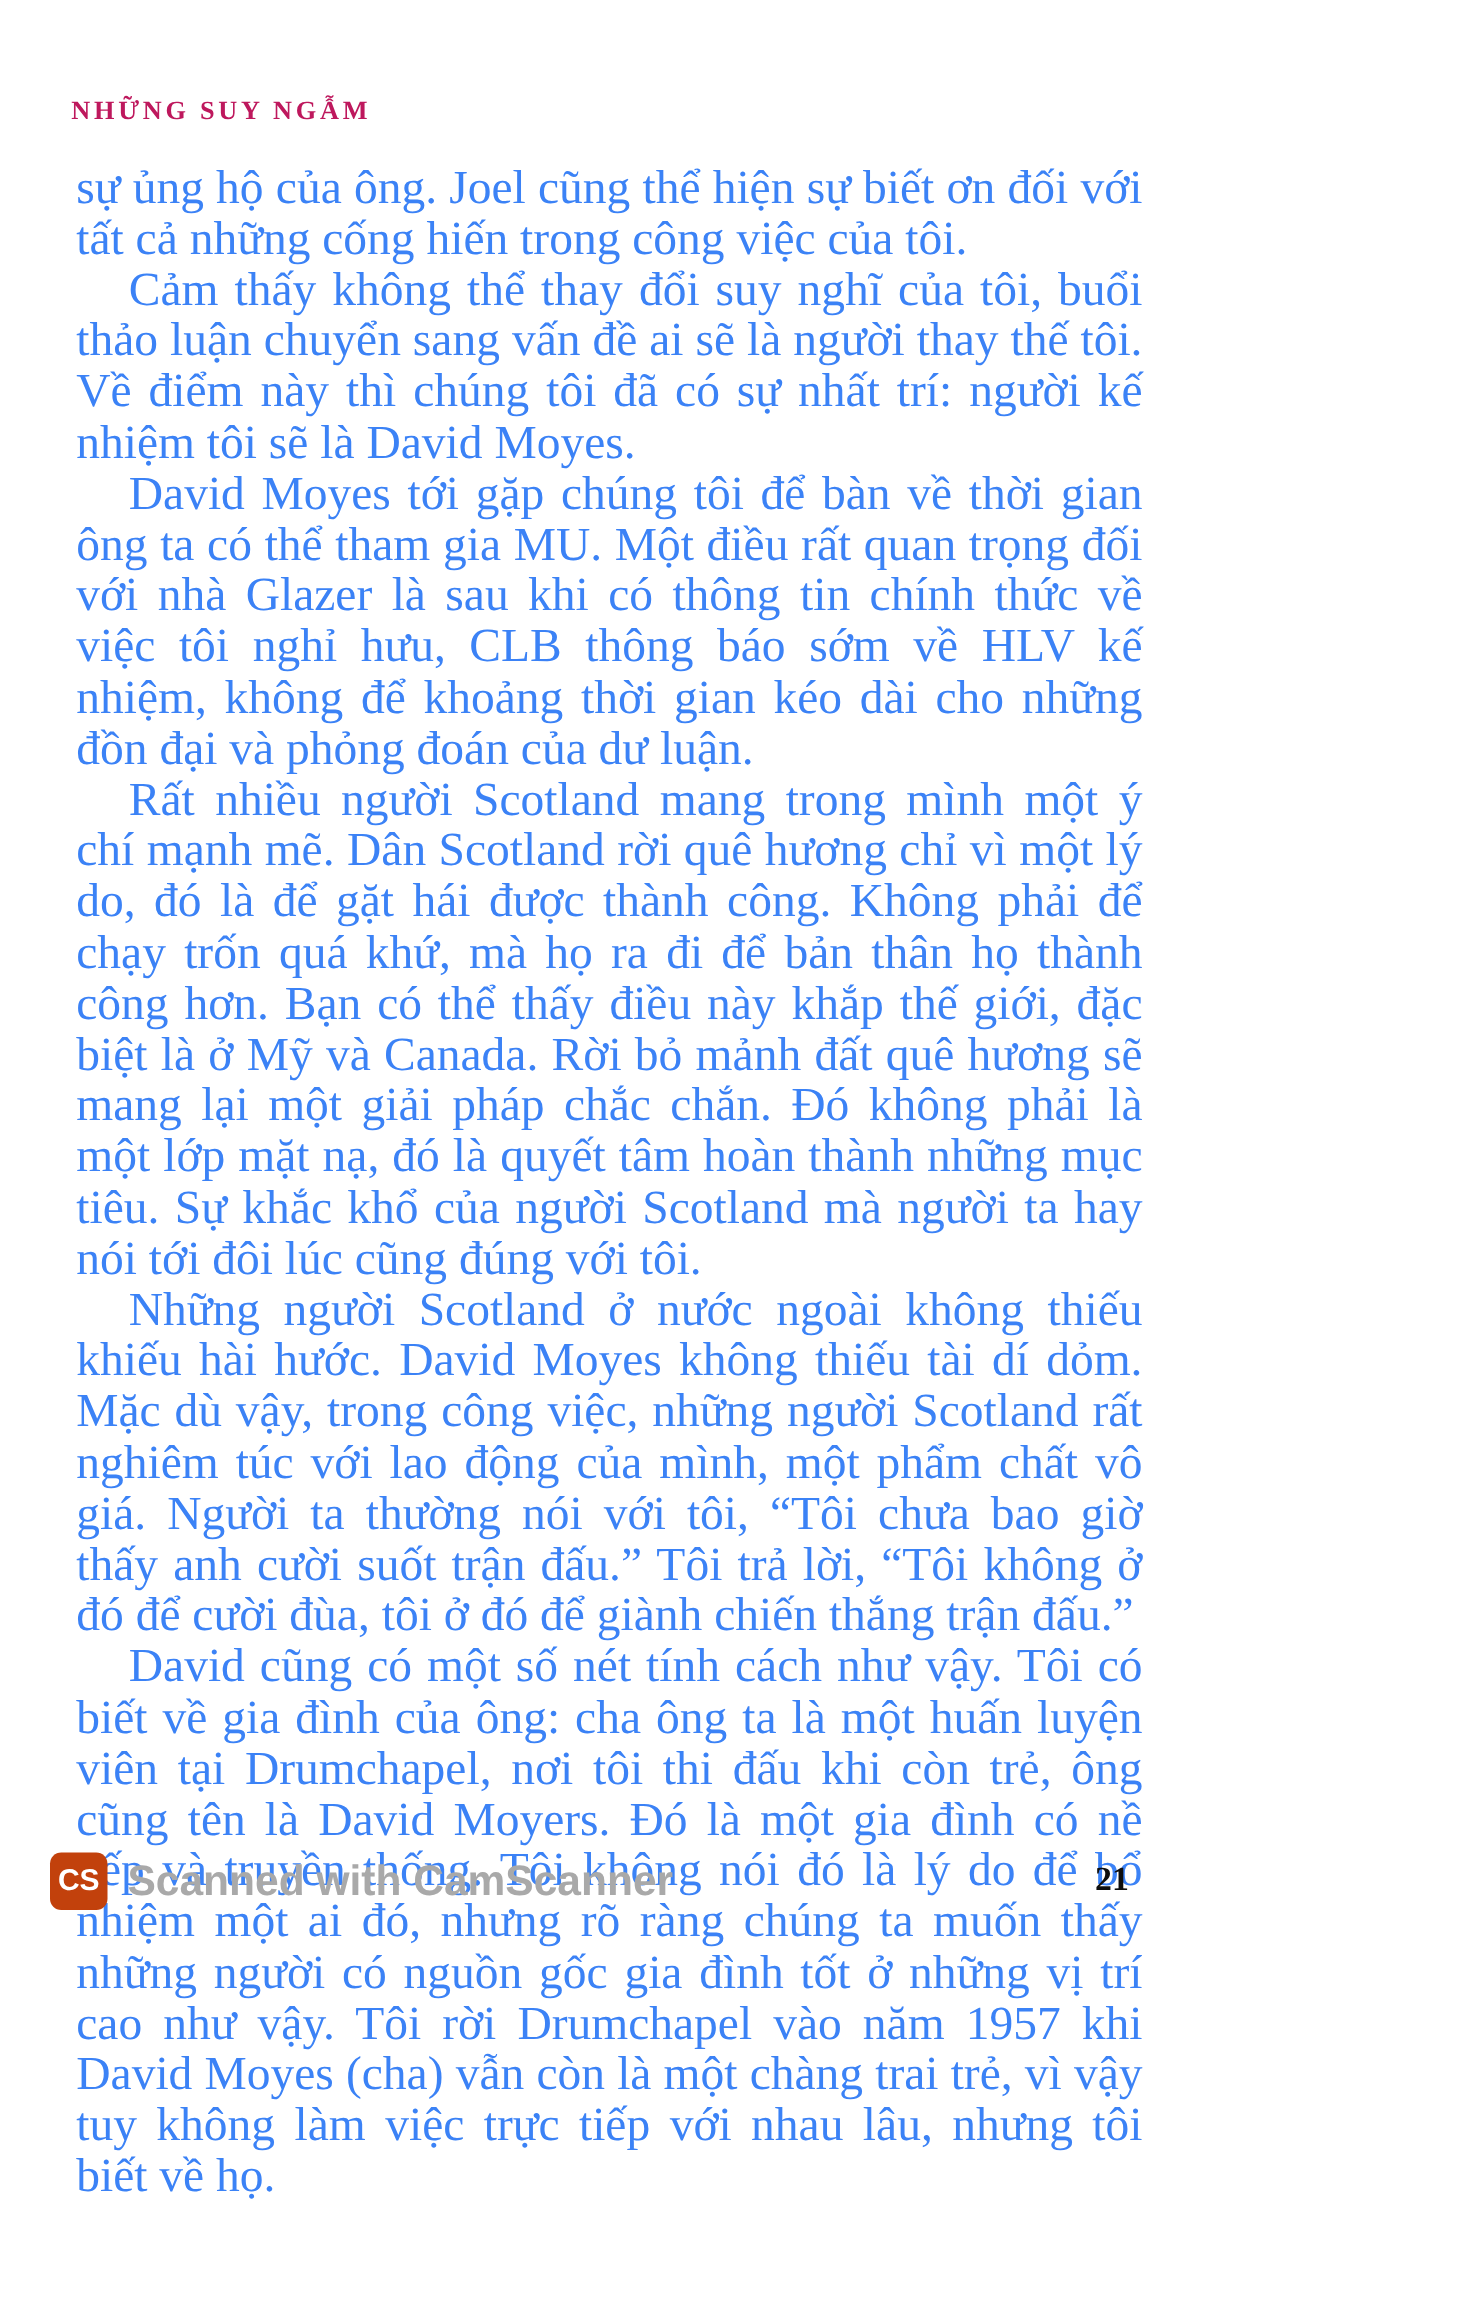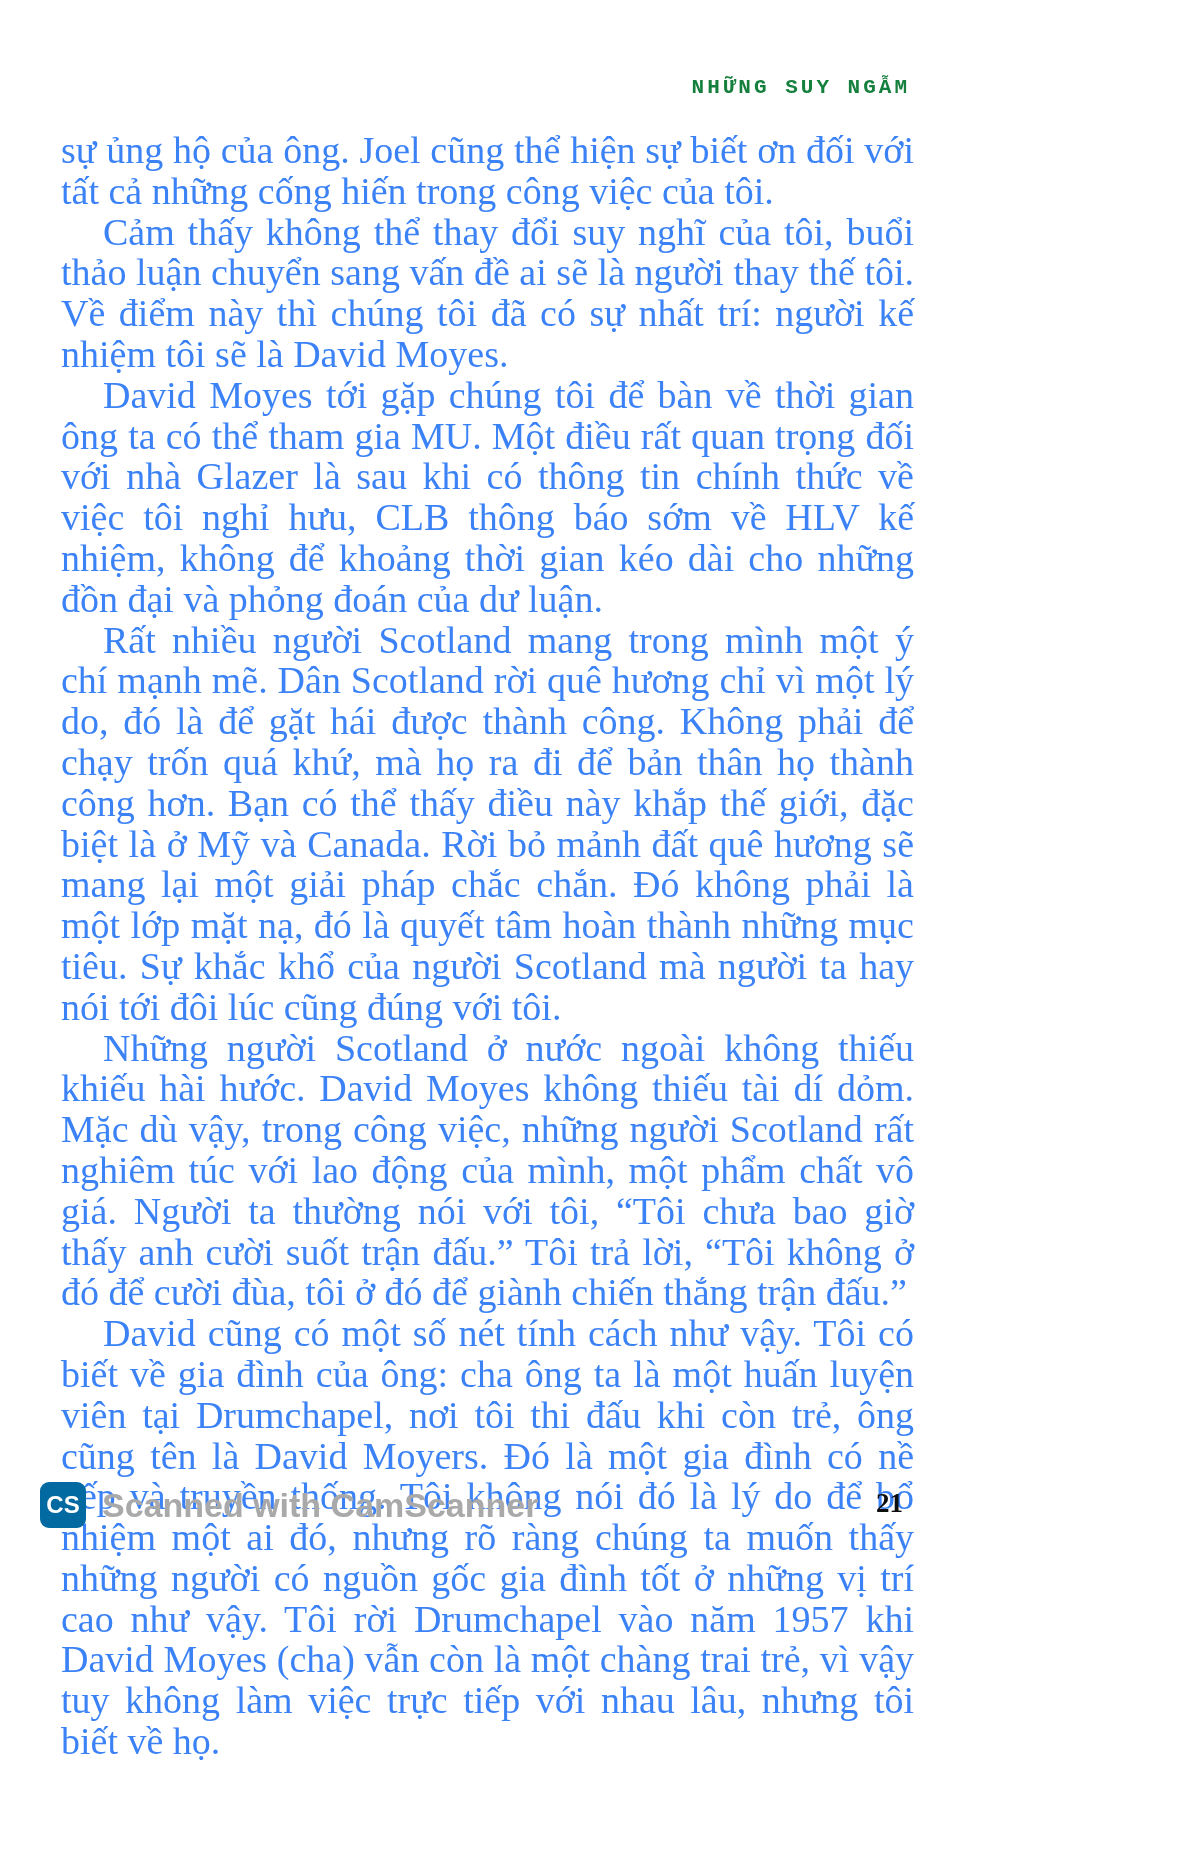--- a/index.html
+++ b/index.html
@@ -14,26 +14,25 @@
     background: #ffffff;
     font-family: "Liberation Serif", serif;
     color: #131313;
     overflow: hidden;
   }
   .running-header {
     position: absolute;
     top: 76px;
     left: 57px;
     width: 853px;
-    text-align: right;
-    font-family: Liberation Mono, monospace;
+    font-family: Liberation Serif, serif;
     font-weight: bold;
     font-size: 21px;
     letter-spacing: 3px;
-    color: #15803d;
+    color: #be185d;
   }
   .content {
     position: absolute;
     top: 130px;
     left: 61px;
     width: 853px;
     font-size: 38px;
     line-height: 40.8px;
     text-align: justify;
     font-weight: 500;
@@ -50,21 +49,21 @@
     position: absolute;
     left: 40px;
     top: 1482px;
     display: flex;
     align-items: center;
     gap: 16px;
   }
   .cs-logo {
     width: 46px;
     height: 46px;
-    background: #0369a1;
+    background: #c2410c;
     border-radius: 9px;
     color: #ffffff;
     font-family: "Liberation Sans", sans-serif;
     font-weight: bold;
     font-size: 24px;
     display: flex;
     align-items: center;
     justify-content: center;
     flex: 0 0 auto;
   }

